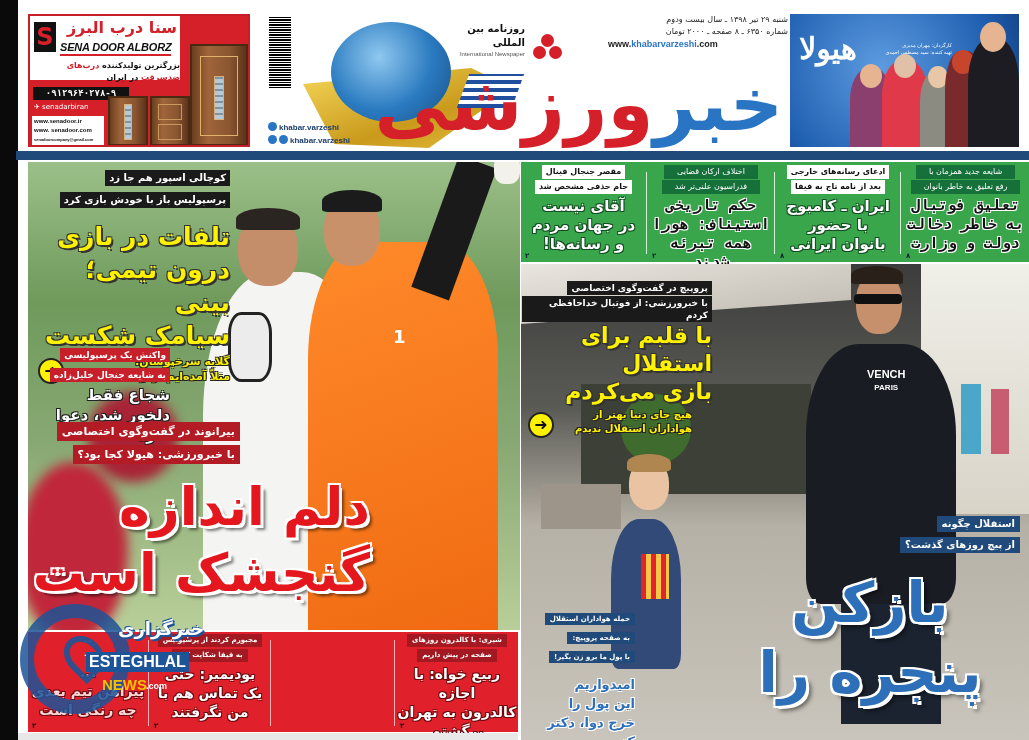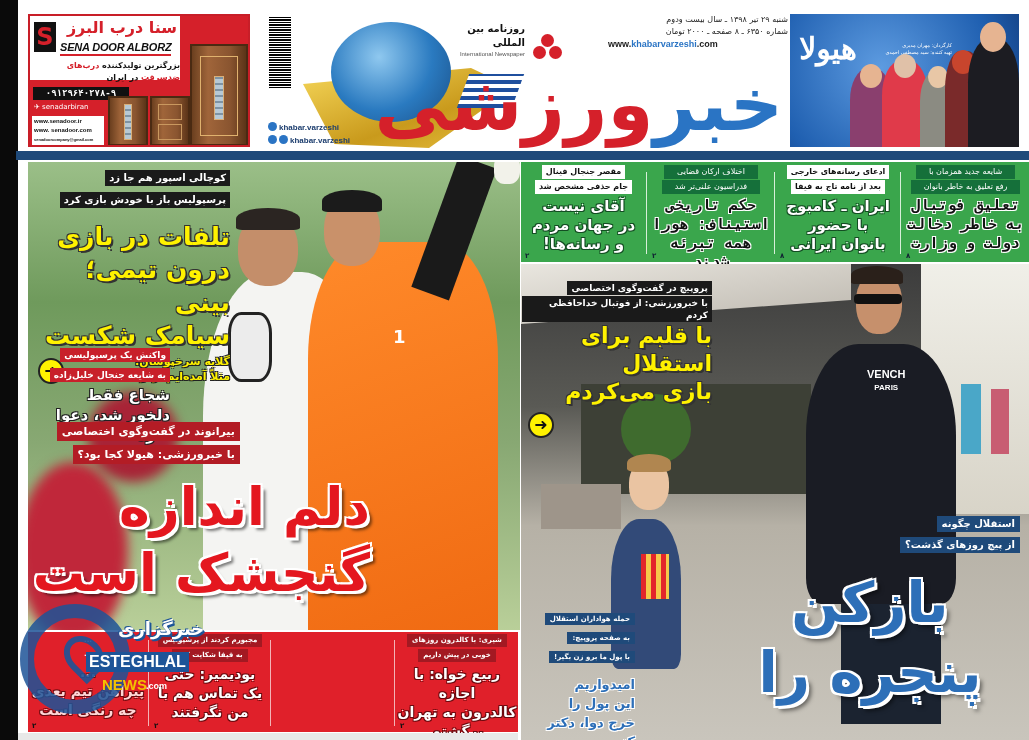--- a/index.html
+++ b/index.html
@@ -314,20 +314,24 @@
 
   <div class="abs rtl" style="left:522px;top:276px;width:190px;text-align:right">
     <div><span class="tag-dark" style="font-size:9px;line-height:12px">پروپیچ در گفت‌وگوی اختصاصی</span></div>
     <div style="margin-top:1px"><span class="tag-dark" style="font-size:9px;line-height:12px">با خبرورزشی: از فوتبال خداحافظی کردم</span></div>
     <div class="yellow-head" style="font-size:22px;line-height:28px">
       <div>با قلبم برای استقلال</div>
       <div>بازی می‌کردم</div>
     </div>
     <div style="position:relative;height:34px;margin-top:2px">
       <span class="arrow-btn" style="position:absolute;left:6px;top:4px">➜</span>
+      <div class="white-head" style="font-size:10px;line-height:14px;color:#fff200;position:absolute;right:20px;top:0">
+        <div>هیچ جای دنیا بهتر از</div>
+        <div>هواداران استقلال ندیدم</div>
+      </div>
     </div>
   </div>
 
   <div class="abs rtl" style="left:860px;top:512px;width:160px;text-align:right">
     <div><span class="tag-blue">استقلال چگونه</span></div>
     <div style="margin-top:1px"><span class="tag-blue">از پیچ روزهای گذشت؟</span></div>
   </div>
   <div class="abs blue-big rtl" style="left:720px;top:568px;width:300px">
     <div>بازکن</div>
     <div>پنجره را</div>
@@ -341,21 +345,21 @@
       <div>امیدواریم</div>
       <div>این پول را</div>
       <div>خرج دوا، دکتر کنی</div>
     </div>
   </div>
 
   <div class="abs red-strip rtl">
     <div class="r-col" style="right:0;width:122px">
       <div class="sub">
           <span class="tag-darkred" style="font-size:7px;line-height:11px;background:#a31922">شیری: با کالدرون روزهای</span>
-          <span class="tag-darkred" style="font-size:7px;line-height:11px;background:#a31922">خوبی در پیش داریم</span>
+          <span class="tag-darkred" style="font-size:7px;line-height:11px;background:#a31922">صفحه در پیش داریم</span>
         </div>
       <div class="head-txt">
           <div>ربیع خواه: با اجازه</div>
           <div>کالدرون به تهران</div>
           <div>برگشتم</div>
         </div>
       <div class="page">۲</div>
     </div>
     <div class="r-div" style="right:123px"></div>
     <div class="r-div" style="right:247px"></div>

